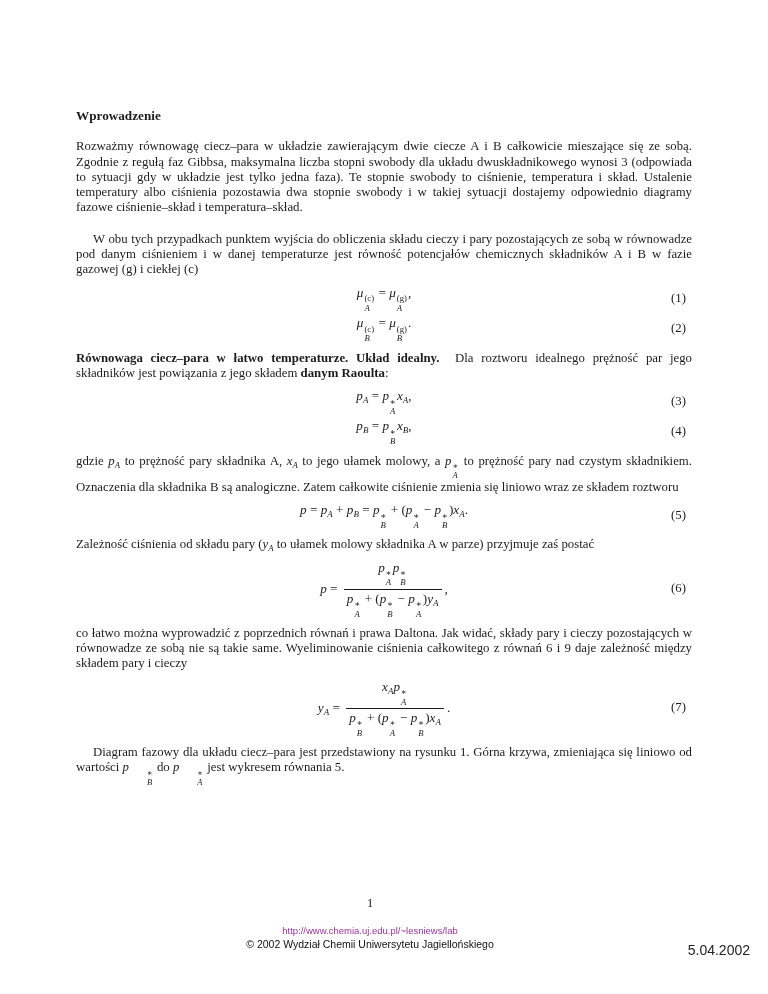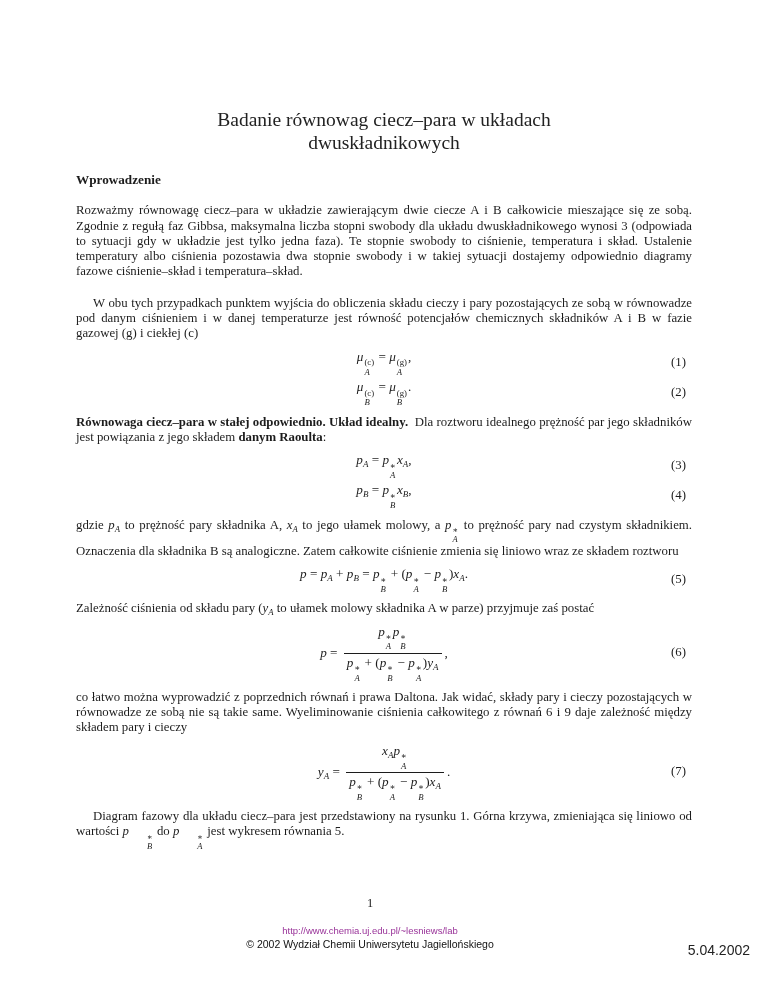--- a/index.html
+++ b/index.html
@@ -68,21 +68,20 @@
     font-family:"Liberation Sans","DejaVu Sans",sans-serif;
     font-size:14px;color:#222;
   }
 </style>
 </head>
 <body>
 
 <div class="page">
   <div class="content">
 
-    <h1 class="doc-title">Badanie równowag ciecz–para w układach dwuskładnikowych</h1>
 
     <div class="section-heading">Wprowadzenie</div>
 
     <p class="para">Rozważmy równowagę ciecz–para w układzie zawierającym dwie ciecze A i B całkowicie mieszające się ze sobą. Zgodnie z regułą faz Gibbsa, maksymalna liczba stopni swobody dla układu dwuskładnikowego wynosi 3 (odpowiada to sytuacji gdy w układzie jest tylko jedna faza). Te stopnie swobody to ciśnienie, temperatura i skład. Ustalenie temperatury albo ciśnienia pozostawia dwa stopnie swobody i w takiej sytuacji dostajemy odpowiednio diagramy fazowe ciśnienie–skład i temperatura–skład.</p>
 
     <p class="para indent">W obu tych przypadkach punktem wyjścia do obliczenia składu cieczy i pary pozostających ze sobą w równowadze pod danym ciśnieniem i w danej temperaturze jest równość potencjałów chemicznych składników A i B w fazie gazowej (g) i ciekłej (c)</p>
 
     <div class="eqgroup">
       <div class="eqrow">
         <span><i>μ</i><span class="st">
@@ -99,21 +98,21 @@
               <span class="tt">(c)</span>
               <span class="bb"><i>B</i></span>
             </span> = <i>μ</i><span class="st">
               <span class="tt">(g)</span>
               <span class="bb"><i>B</i></span>
             </span>.</span>
         <span class="eqnum">(2)</span>
       </div>
     </div>
 
-    <p class="para after-eq" style="margin-top:8px;"><b>Równowaga ciecz–para w stałej odpowiednio. Układ idealny.</b>&nbsp;&nbsp;Dla roztworu idealnego prężność par jego składników jest powiązania z jego składem <b>danym Raoulta</b>:</p>
+    <p class="para after-eq" style="margin-top:8px;"><b>Równowaga ciecz–para w łatwo temperaturze. Układ idealny.</b>&nbsp;&nbsp;Dla roztworu idealnego prężność par jego składników jest powiązania z jego składem <b>danym Raoulta</b>:</p>
 
     <div class="eqgroup">
       <div class="eqrow">
         <span><i>p</i><sub><i>A</i></sub> = <i>p</i><span class="st">
               <span class="tt">∗</span>
               <span class="bb"><i>A</i></span>
             </span><i>x</i><sub><i>A</i></sub>,</span>
         <span class="eqnum">(3)</span>
       </div>
       <div class="eqrow">

